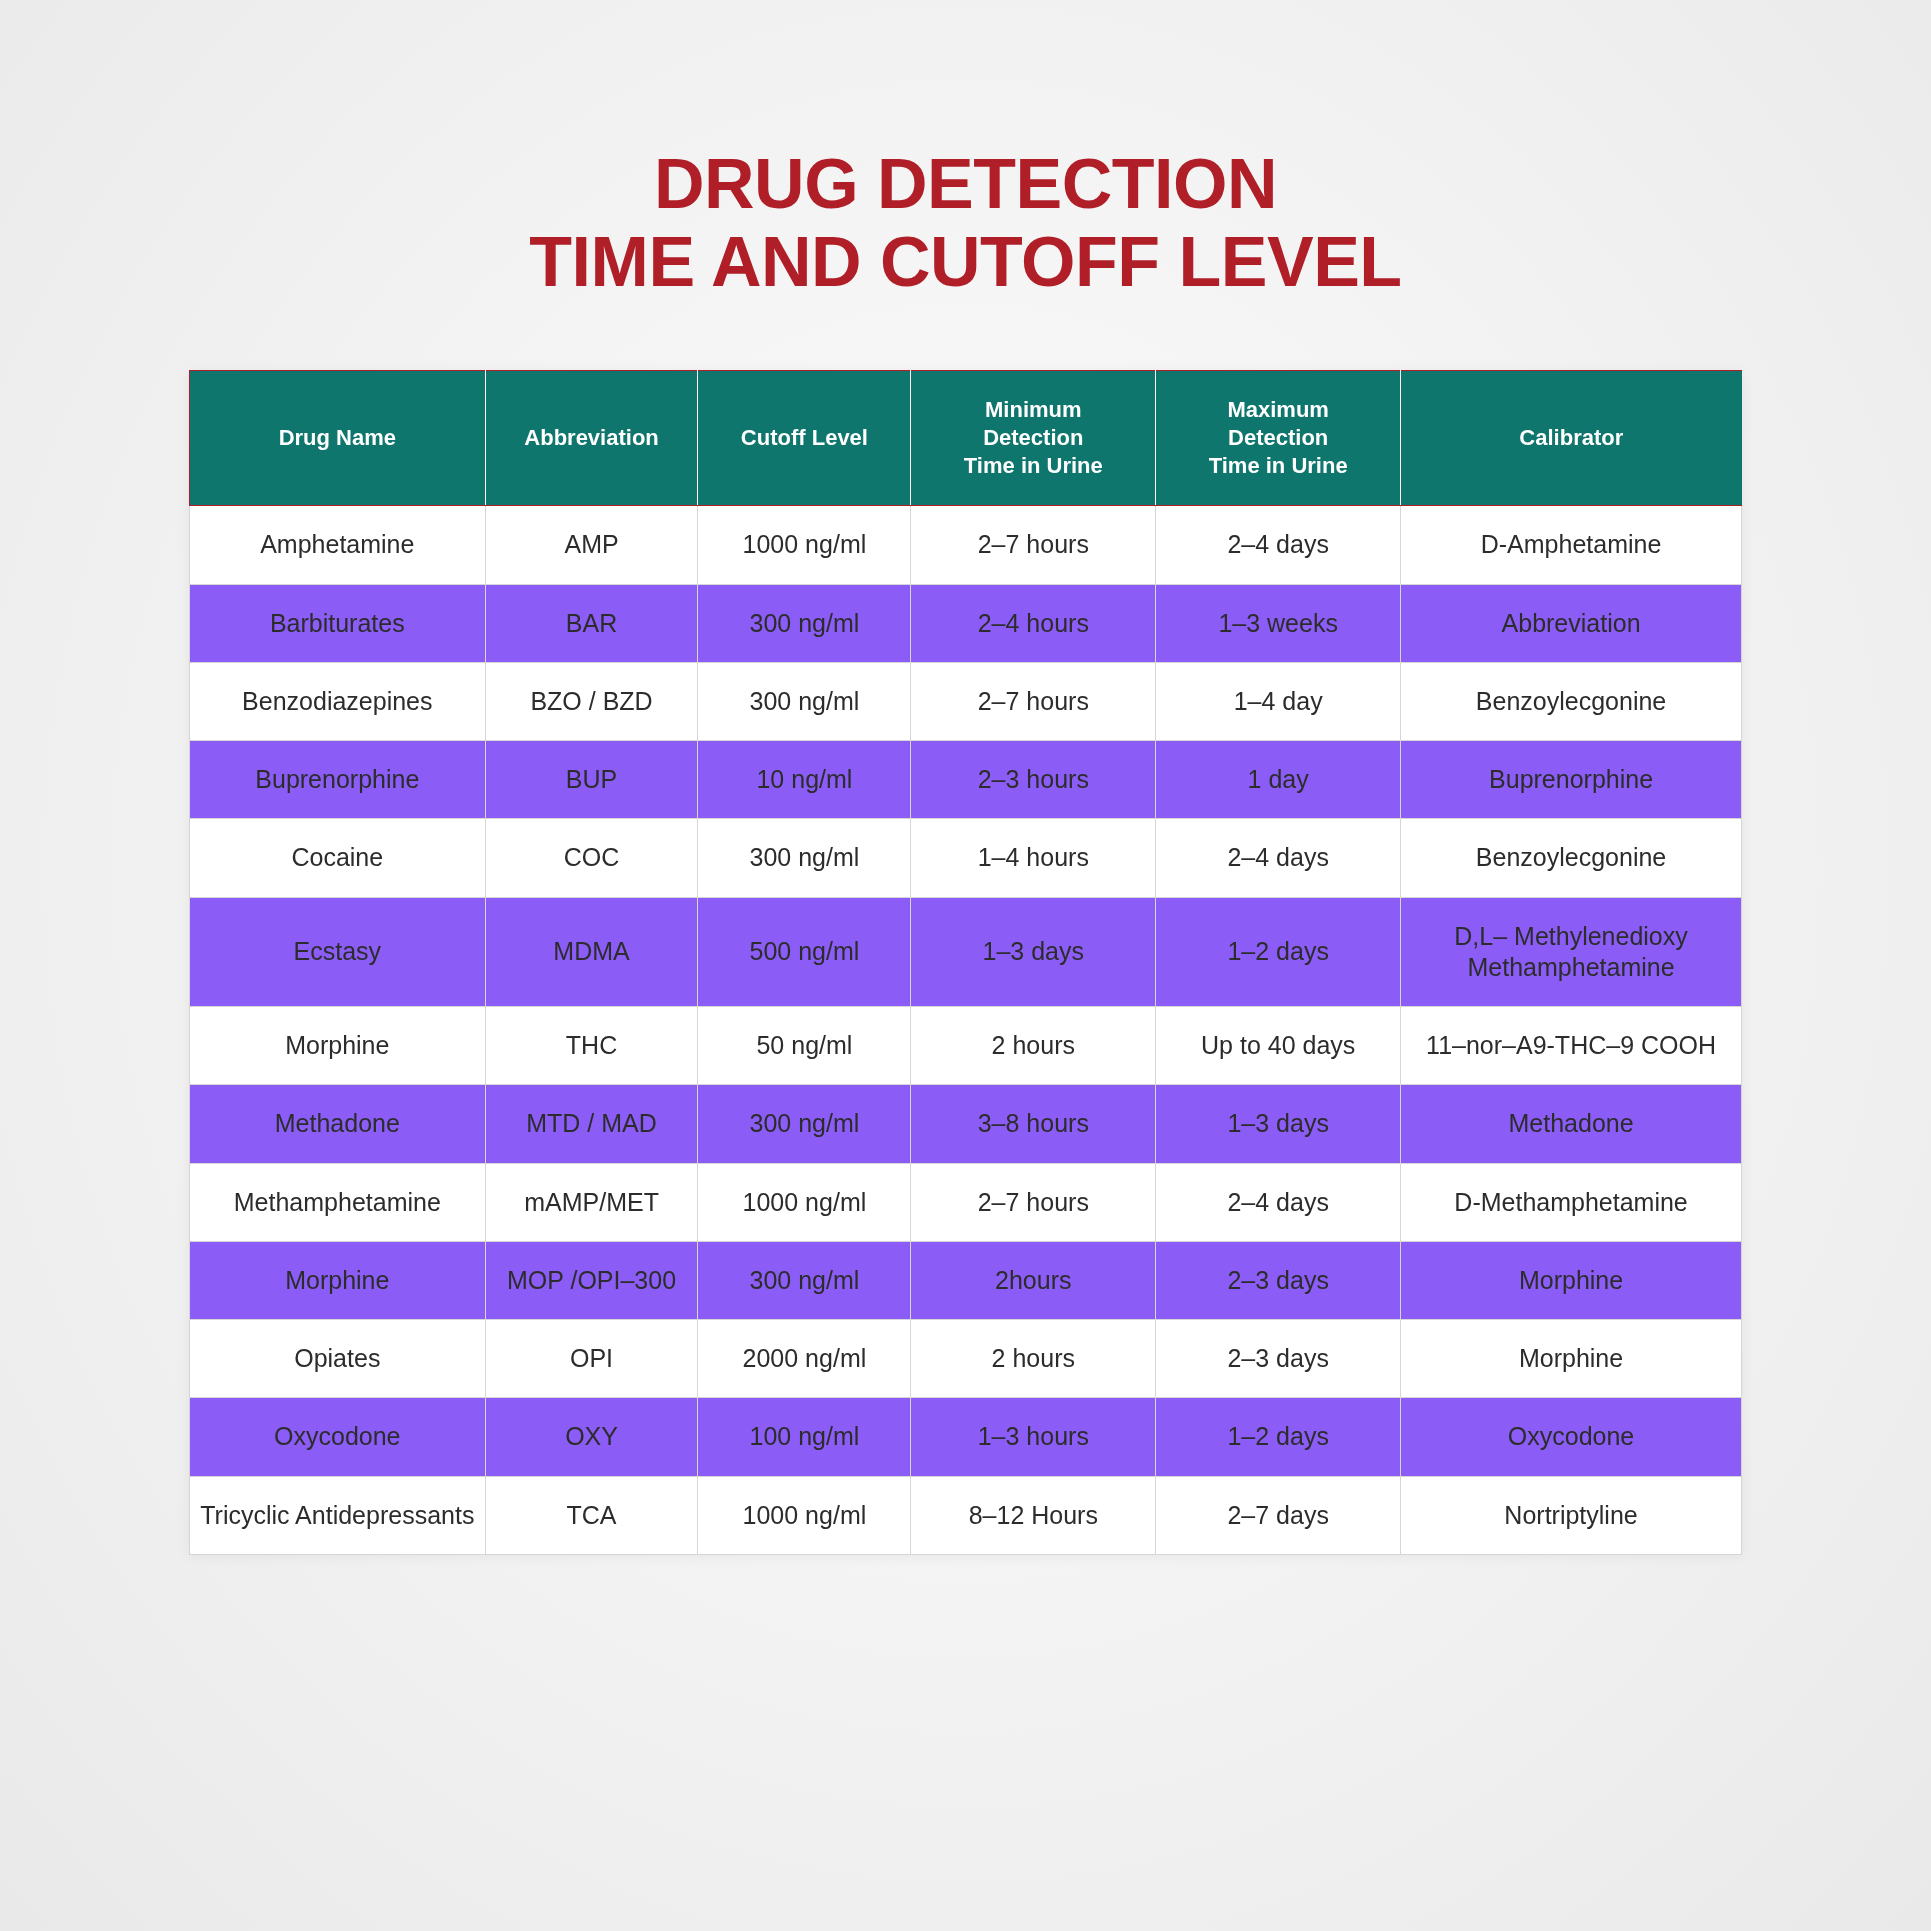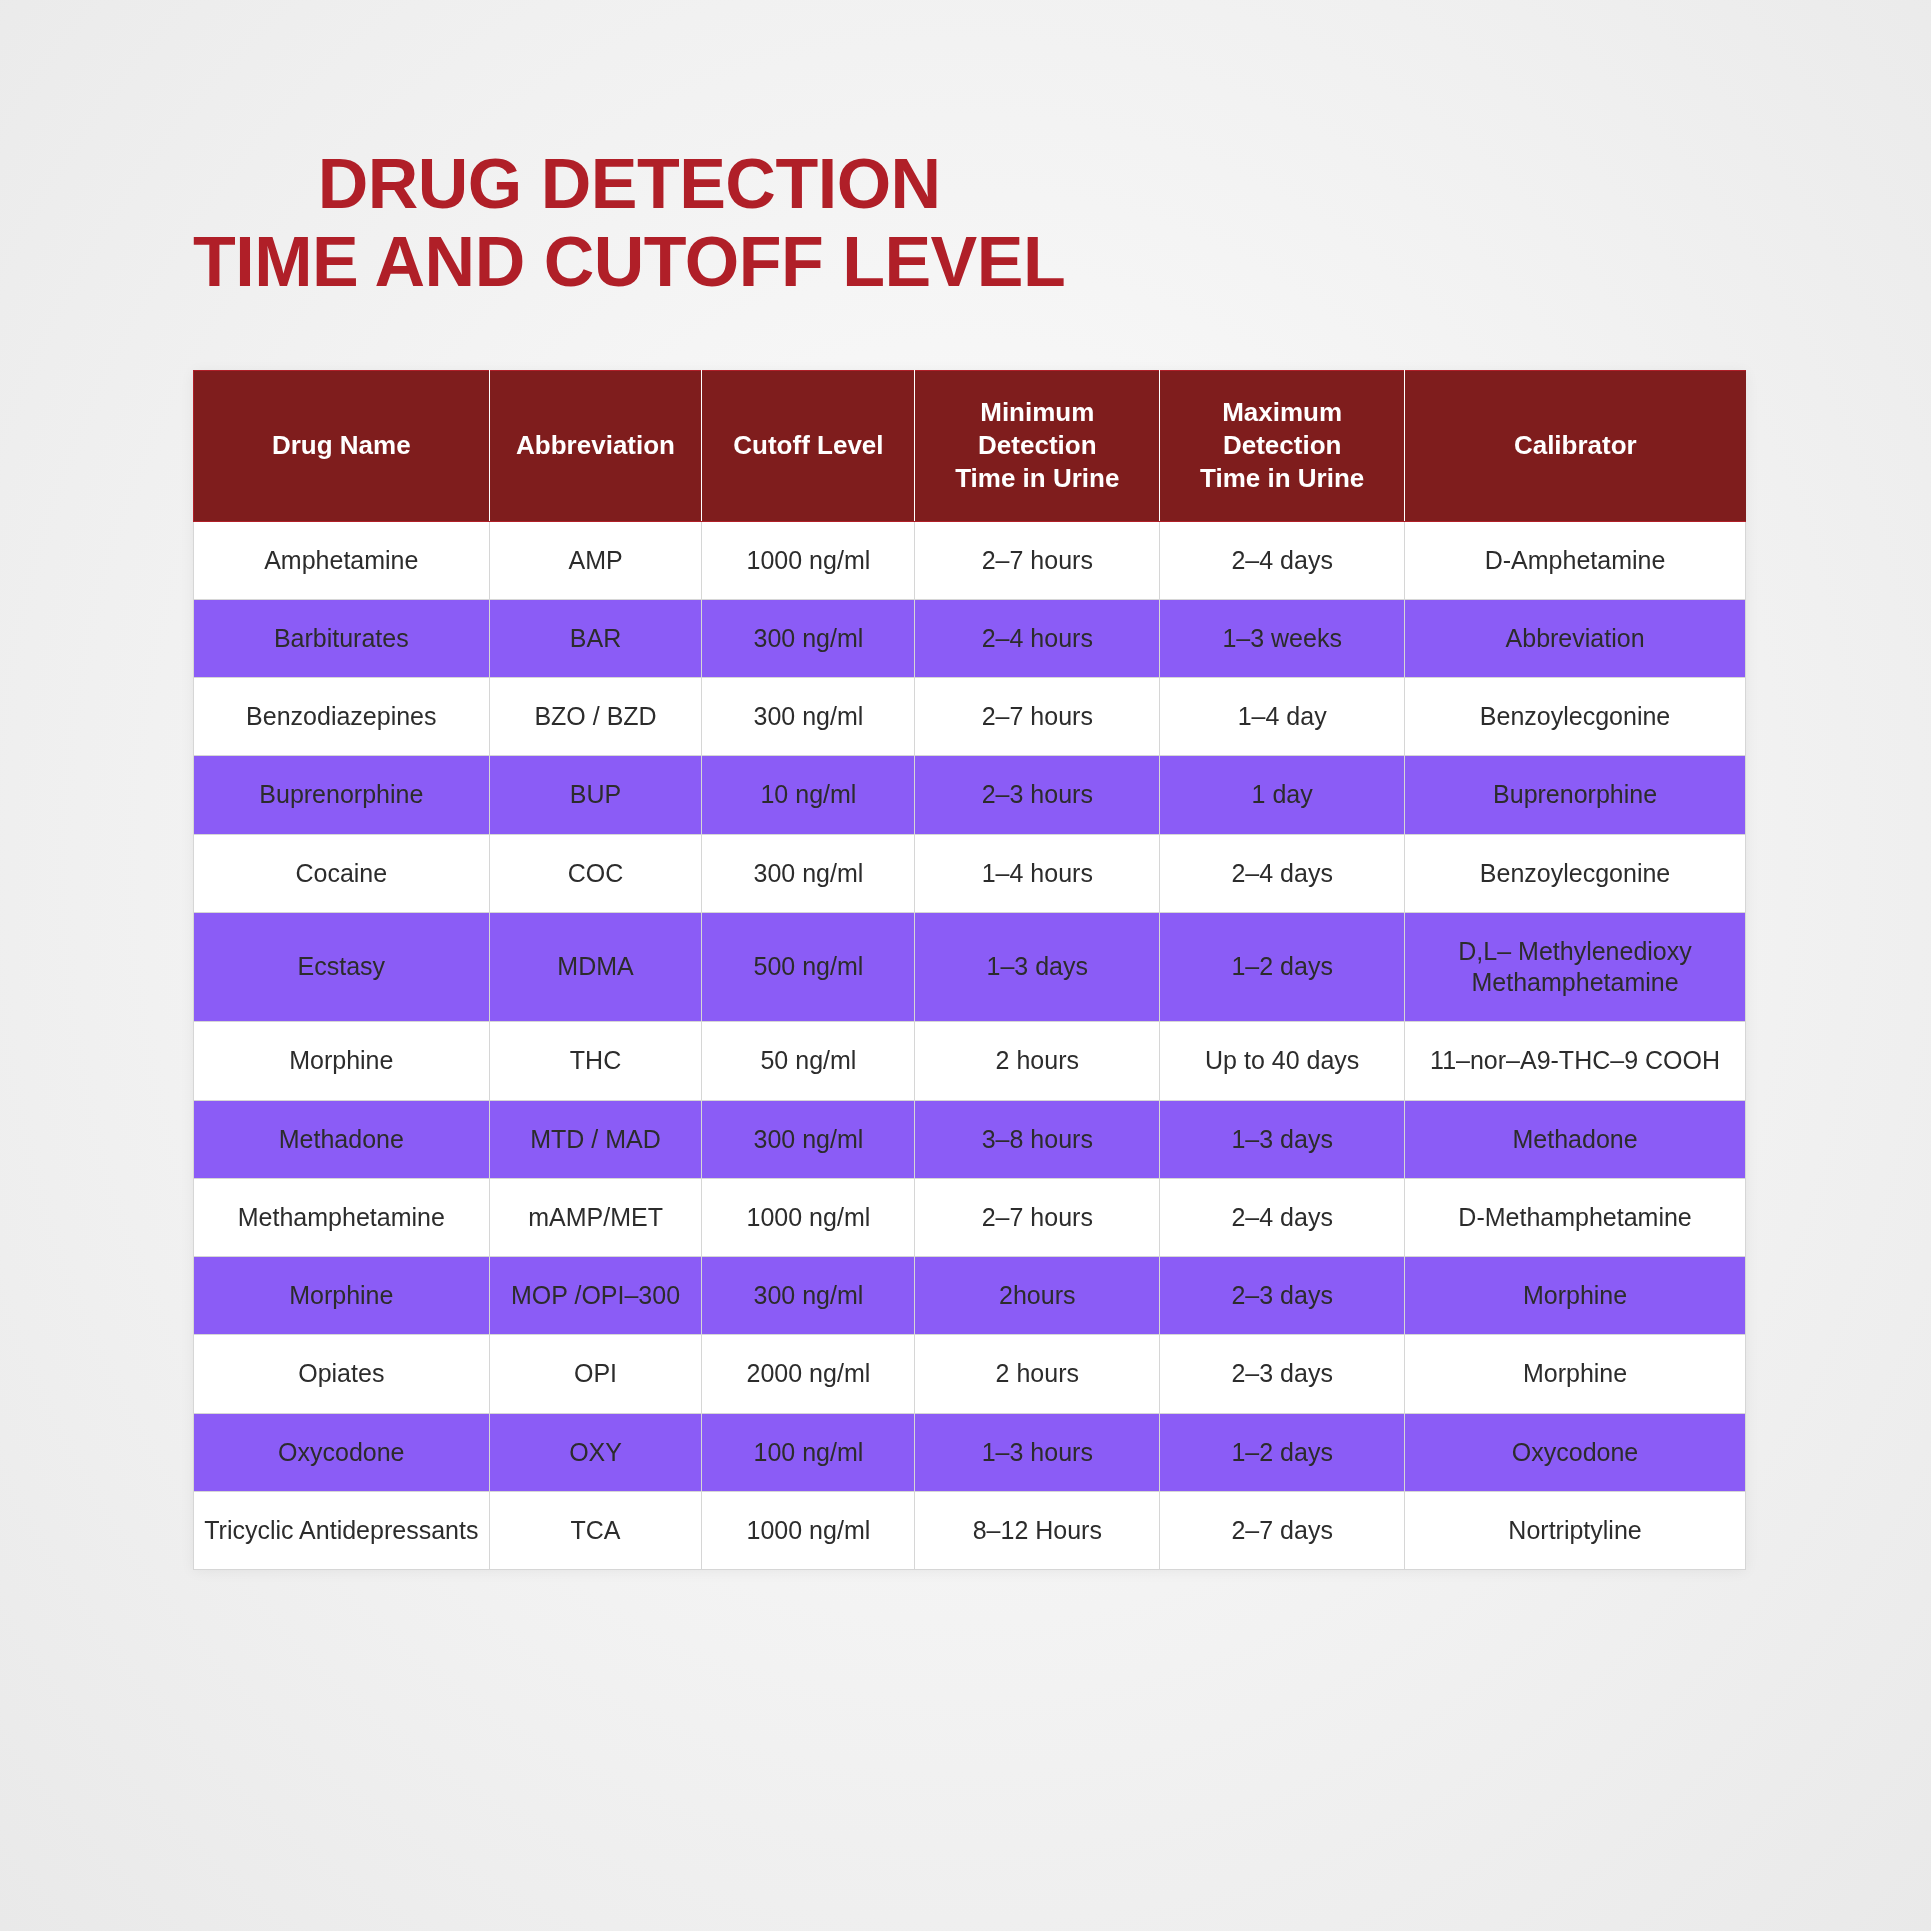--- a/index.html
+++ b/index.html
@@ -13,21 +13,21 @@
     background: radial-gradient(ellipse at 50% 45%, #fdfdfd 0%, #f4f4f4 45%, #e9e9e9 100%);
     overflow: hidden;
   }
   .page {
     width: 1931px;
     height: 1931px;
     box-sizing: border-box;
     padding: 145px 193px 8px 193px;
     display: flex;
     flex-direction: column;
-    align-items: flex-start;
+    align-items: center;
   }
   .title {
     color: #b01f28;
     font-weight: bold;
     font-size: 70px;
     line-height: 1.12;
     letter-spacing: -0.5px;
     text-align: center;
     text-transform: uppercase;
     margin: 0 0 68px 0;
@@ -42,23 +42,23 @@
     table-layout: fixed;
     background: #fff;
     box-shadow: 0 1.9px 13.5px rgba(0,0,0,0.06);
   }
   table.chart th, table.chart td {
     border: 1.9px solid #ffffff;
     text-align: center;
     vertical-align: middle;
   }
   table.chart thead th {
-    background: #7f1d1d;
+    background: #0f766e;
     color: #ffffff;
-    font-size: 26px;
+    font-size: 22px;
     font-weight: bold;
     padding: 25px 7.7px;
     line-height: 1.28;
     border-color: #b01f28;
     border-right: 1.9px solid #ffffff;
   }
   table.chart thead th:last-child {
     border-right: none;
   }
   table.chart tbody td {

